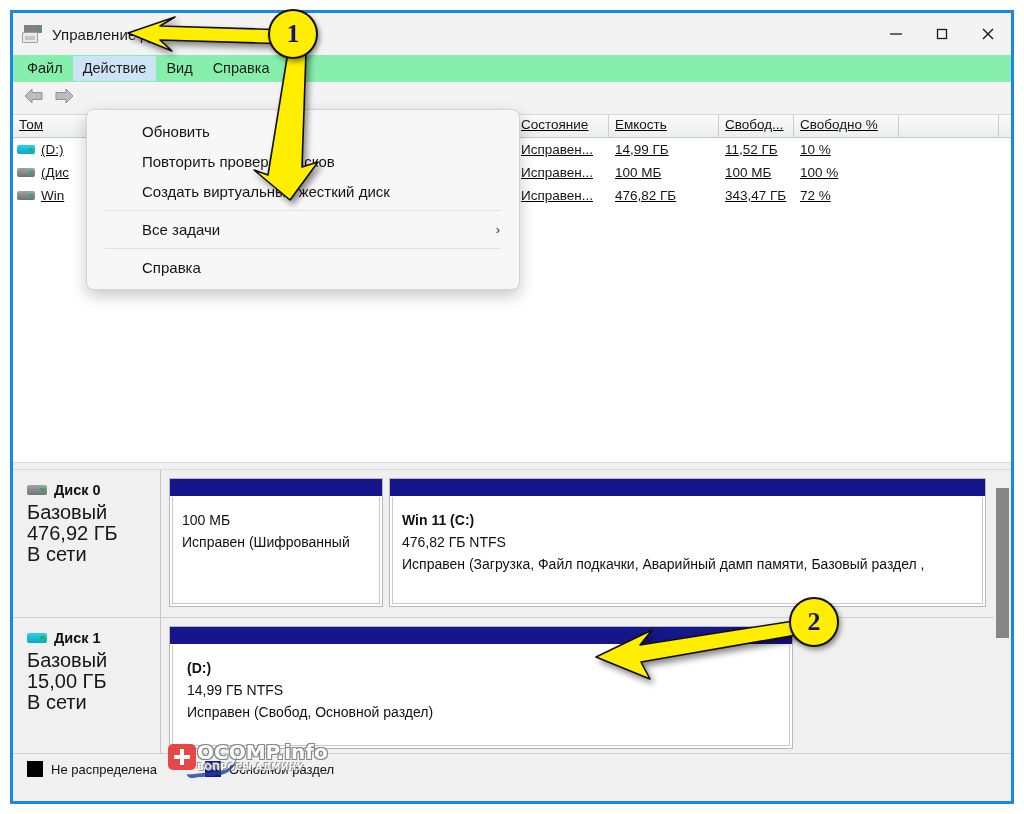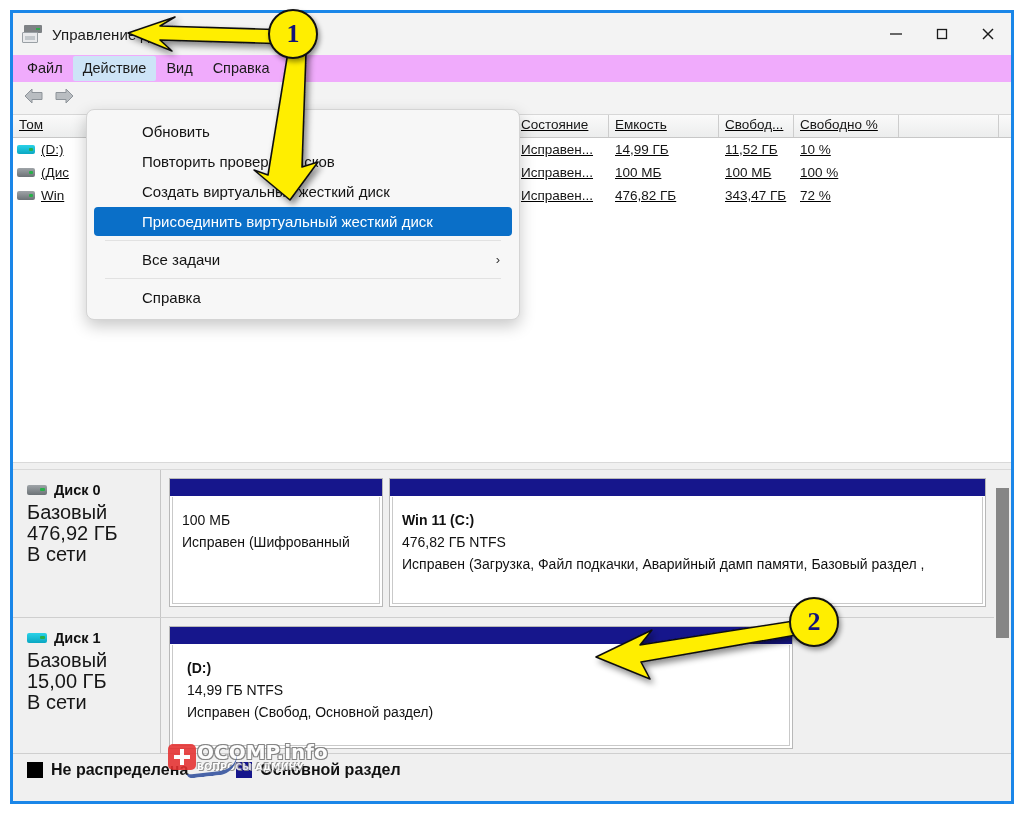--- a/index.html
+++ b/index.html
@@ -76,21 +76,21 @@
     width: 46px; height: 42px;
     display: flex; align-items: center; justify-content: center;
     color: #1b1b1b;
   }
   .win-btn svg { display: block; }
 
   
   #menu-bar {
     position: absolute;
     left: 0; top: 42px; right: 0; height: 27px;
-    background: #f0abfc;
+    background: #86efac;
     display: flex;
     align-items: center;
     padding-left: 4px;
     box-sizing: border-box;
   }
   .menu-top {
     font-size: 14.5px;
     color: #1b1b1b;
     padding: 4px 10px 5px 10px;
     border-radius: 2px;
@@ -253,21 +253,21 @@
     position: absolute;
     left: 0; bottom: 0; right: 0; height: 48px;
     background: #f0f0f0;
     border-top: 1px solid #cfcfcf;
     box-sizing: border-box;
   }
   .legend-row {
     display: flex; align-items: center;
     gap: 8px;
     padding: 7px 0 0 14px;
-    font-size: 16px; color: #121212; font-weight: bold;
+    font-size: 13px; color: #121212;
   }
   .legend-sw {
     width: 14px; height: 14px;
     background: #000000;
     border: 1px solid #000;
     flex: 0 0 auto;
   }
   .legend-item { display:flex; align-items:center; gap:8px; }
   .legend-gap { width: 32px; }
 
@@ -560,21 +560,20 @@
           <span>Основной раздел</span>
         </div>
       </div>
     </div>
   </div>
 
   <div id="action-menu">
     <div class="mi">Обновить</div>
     <div class="mi">Повторить проверку дисков</div>
     <div class="mi">Создать виртуальный жесткий диск</div>
-    <div class="mi sel">Присоединить виртуальный жесткий диск</div>
     <div class="mi-sep"></div>
     <div class="mi">
       <span>Все задачи</span>
       <span class="chev">›</span>
     </div>
     <div class="mi-sep"></div>
     <div class="mi">Справка</div>
   </div>
 
 </div>

